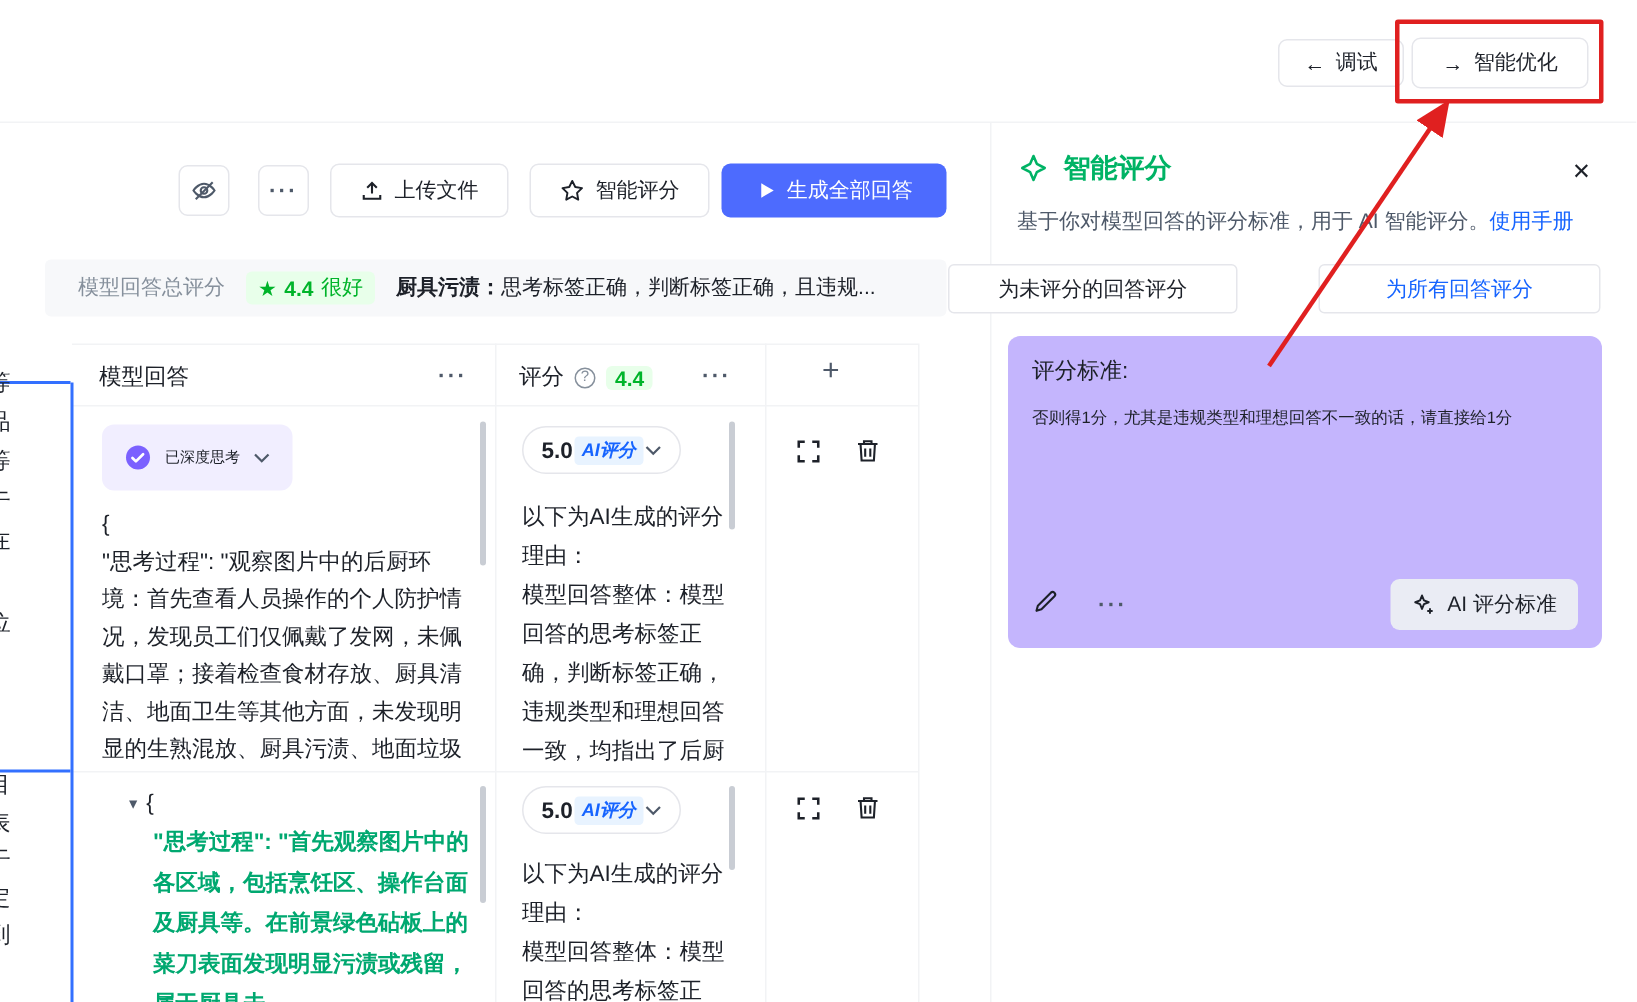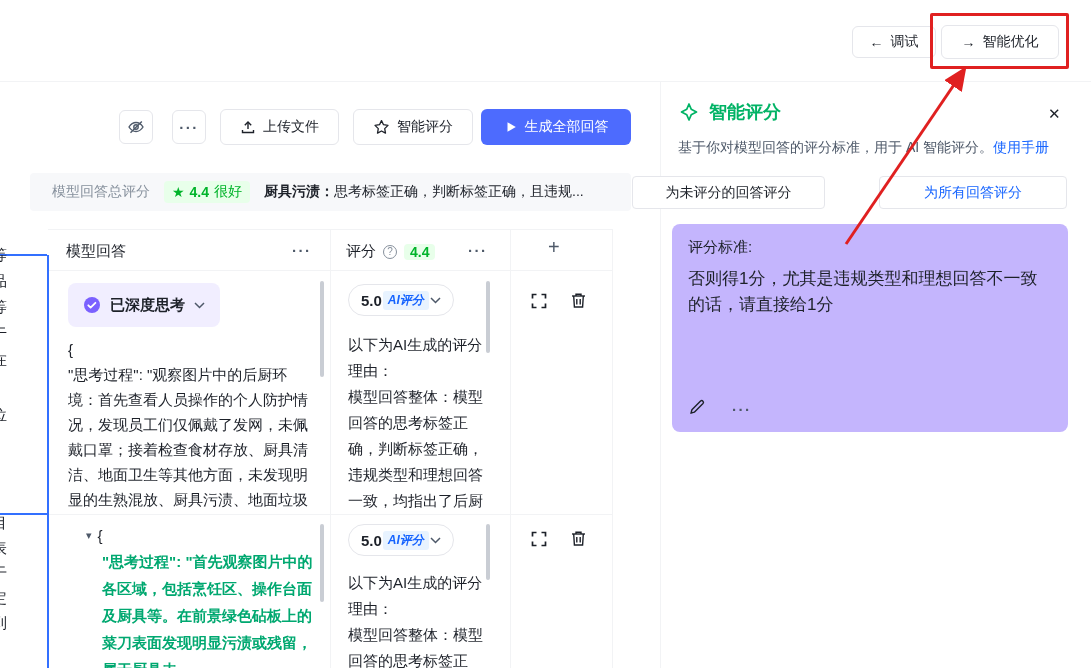--- a/index.html
+++ b/index.html
@@ -135,21 +135,21 @@
     <span class="green-badge" style="padding:0 6px;font-weight:700;">4.4</span>
   </div>
   <span class="more-dots abs" style="left:468px;top:242px;">···</span>
   <span class="abs" style="left:548px;top:236px;font-size:20px;color:#4E5969;cursor:pointer;">+</span>
 
   <div class="deep-pill" style="left:68px;top:283px;">
     <svg width="18" height="18" viewBox="0 0 18 18">
       <circle cx="9" cy="9" r="8" fill="#7B61FF"></circle>
       <path d="M5.3 9.3l2.3 2.3 4.8-4.8" stroke="#fff" stroke-width="1.8" fill="none" stroke-linecap="round" stroke-linejoin="round"></path>
     </svg>
-    <span style="font-size:15px;font-weight:bold;">已深度思考</span>
+    <span style="font-size:10px;">已深度思考</span>
     <svg width="11" height="7" viewBox="0 0 11 7" fill="none" stroke="#4E5969" stroke-width="1.5">
         <path d="M1 1l4.5 4.5L10 1"></path>
       </svg>
   </div>
   <div class="cell-text" style="left:68px;top:337px;width:246px;">{
 "思考过程": "观察图片中的后厨环境：首先查看人员操作的个人防护情况，发现员工们仅佩戴了发网，未佩戴口罩；接着检查食材存放、厨具清洁、地面卫生等其他方面，未发现明显的生熟混放、厨具污渍、地面垃圾</div>
   <div class="scroll-thumb" style="left:320px;top:281px;height:96px;"></div>
 
   <div class="score-select" style="left:348px;top:284px;">
     <span class="score-val">5.0</span>
@@ -228,25 +228,32 @@
 
   <div class="panel-btn" style="left:632px;top:176px;width:193px;">
     <span>为未评分的回答评分</span>
   </div>
   <div class="panel-btn" style="left:879px;top:176px;width:188px;color:#1664FF;">
     <span>为所有回答评分</span>
   </div>
 
   <div class="abs" style="left:672px;top:224px;width:396px;height:208px;background:#c4b5fd;border-radius:8px;padding:14px 16px;">
     <div style="font-size:15px;margin-bottom:9px;">评分标准:</div>
-    <div style="font-size:17px;line-height:26px;">否则得1分，尤其是违规类型和理想回答不一致的话，请直接给1分</div>
+    <div style="font-size:11px;line-height:26px;">否则得1分，尤其是违规类型和理想回答不一致的话，请直接给1分</div>
     <div style="position:absolute;left:16px;right:16px;bottom:12px;display:flex;align-items:center;gap:26px;">
       <span style="cursor:pointer;">
         <svg width="18" height="18" viewBox="0 0 18 18" fill="none" stroke="#1D2129" stroke-width="1.4" stroke-linejoin="round">
           <path d="M3 15.2l.9-3.4L12.6 3.1a1.7 1.7 0 0 1 2.4 2.4L6.3 14.2 3 15.2z"></path>
         </svg>
       </span>
       <span class="more-dots">···</span>
       <span style="flex:1;"></span>
+      <span style="display:flex;align-items:center;gap:8px;height:34px;padding:0 14px;background:#EAECF4;border-radius:6px;font-size:14px;cursor:pointer;">
+        <svg width="16" height="16" viewBox="0 0 16 16" fill="none" stroke="#1D2129" stroke-width="1.3" stroke-linejoin="round">
+          <path d="M7 2l1.3 3.2L11.5 6.5 8.3 7.8 7 11 5.7 7.8 2.5 6.5l3.2-1.3z"></path>
+          <path d="M12.3 10.5v3.6M10.5 12.3h3.6"></path>
+        </svg>
+        <span>AI 评分标准</span>
+      </span>
     </div>
   </div>
 
 </div>
 
 </body></html>

